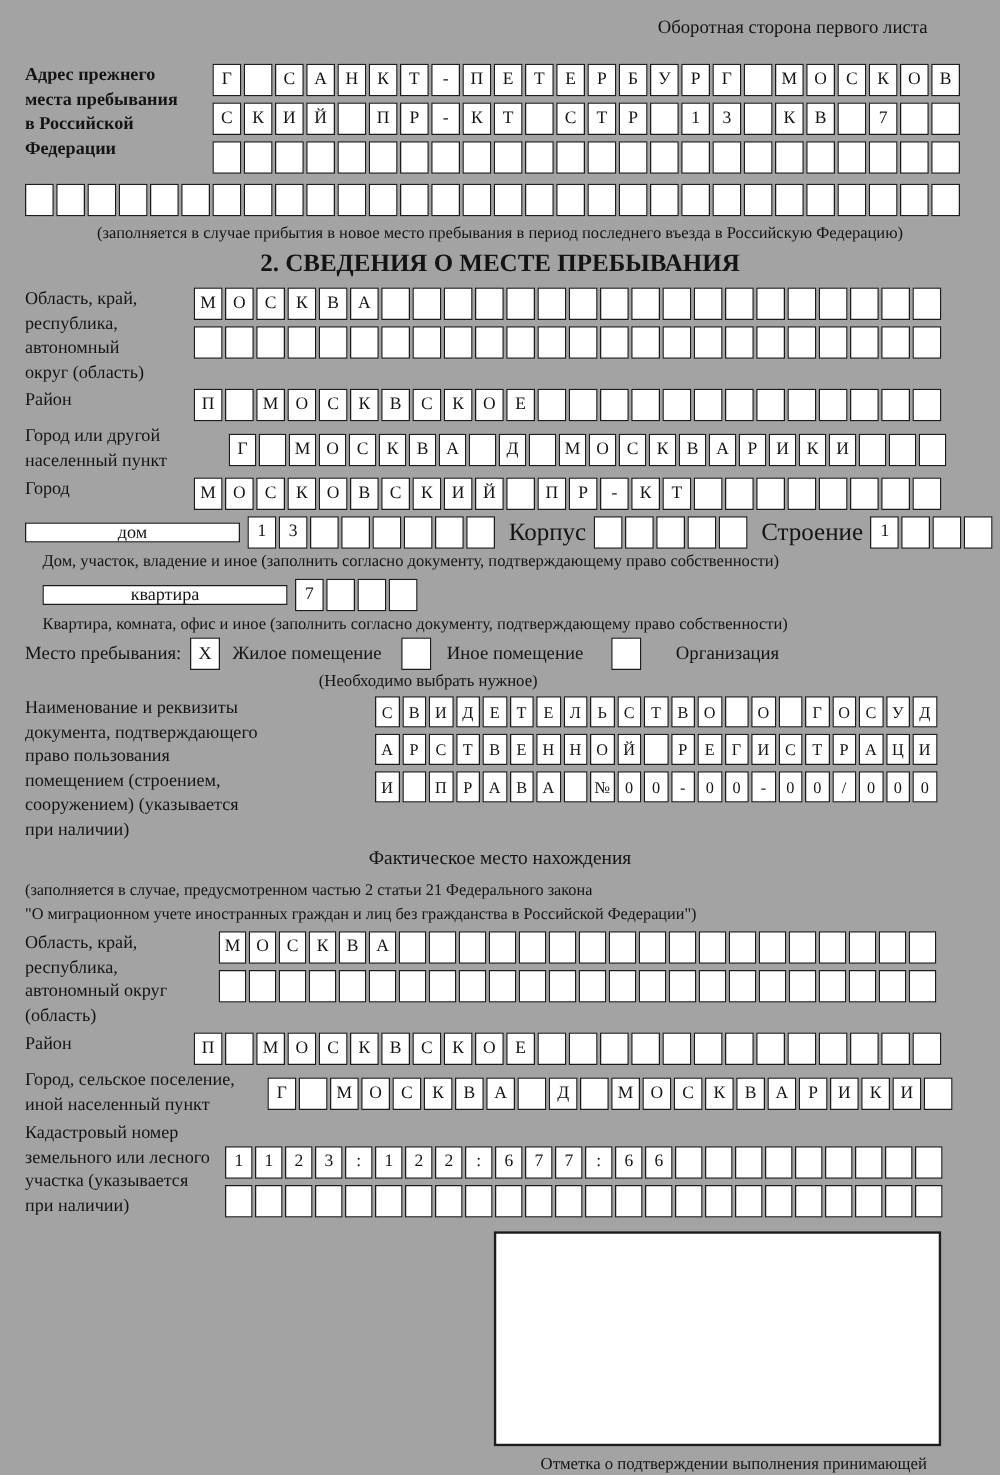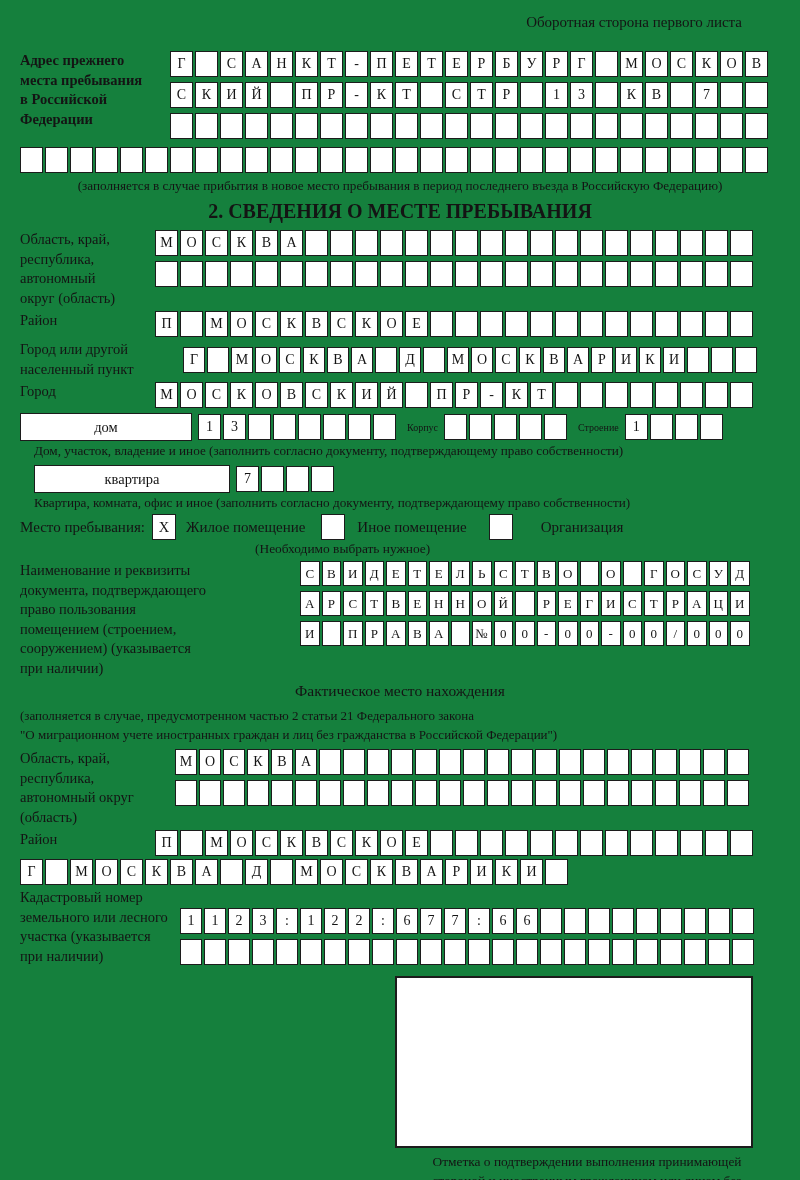--- a/index.html
+++ b/index.html
@@ -2,21 +2,21 @@
 <html><head>
 <meta charset="utf-8">
 <style>
   html,body{margin:0;padding:0;background:#ffffff;}
   .page{
     position:relative;
     width:800px;height:1180px;
     box-sizing:border-box;
     padding:14px 20px 0 20px;
     overflow:hidden;
-    background:#15803d;
+    background:#a3a3a3;
     color:#141414;
     font-family:"Liberation Serif","DejaVu Serif",serif;
     font-size:14.5px;
   }
   .header-note{text-align:right;padding-right:38px;font-size:15px;}
   
   .cells{display:flex;flex-wrap:nowrap;align-items:center;}
   .cell{
     display:inline-flex;align-items:center;justify-content:center;
     box-sizing:border-box;flex:none;
@@ -29,28 +29,28 @@
   .rowgap{margin-bottom:5px;}
   
   .field{display:flex;margin-bottom:3px;}
   .f-label{flex:none;font-size:14.5px;line-height:19.5px;}
   .w150{width:150px;font-weight:bold;} .w135{width:135px;} .w280{width:280px;}
   .w155{width:155px;} .w160{width:160px;} .w194{width:194px;}
   .caption{font-size:13.2px;}
   .caption-center{text-align:center;font-size:13.2px;margin:2px 0 4px 0;}
   .sec-heading{text-align:center;font-weight:bold;font-size:20px;margin:6px 0 7px 0;}
   .wide-box{
-    box-sizing:border-box;border:1.6px solid #1c1c1c;height:28px;
+    box-sizing:border-box;border:1.6px solid #1c1c1c;height:16px;
     display:flex;align-items:center;justify-content:center;
     font-size:14.5px;background:#fff;flex:none;
   }
   .dom-row{display:flex;align-items:center;margin-top:5px;}
   .w-dom{width:172px;margin-right:6px;}
   .w-kv{width:196px;margin-right:6px;}
-  .inline-label{flex:none;font-size:10px;margin:0 6px 0 9px;}
+  .inline-label{flex:none;font-size:20px;margin:0 6px 0 9px;}
   .kv-row{display:flex;align-items:center;margin-left:14px;margin-top:6px;}
   .indent-caption{margin:2px 0 3px 14px;}
   .mesto-row{display:flex;align-items:center;margin-top:3px;font-size:15px;}
   .chk{
     box-sizing:border-box;width:24px;height:26px;border:1.6px solid #1c1c1c;
     display:inline-flex;align-items:center;justify-content:center;
     font-size:14.5px;flex:none;background:#fff;
   }
   .vybrat{font-size:13.4px;margin:1px 0 4px 235px;}
   .fact-heading{text-align:center;font-weight:normal;font-size:15.5px;margin:4px 0 6px 0;}
@@ -580,20 +580,24 @@
         <span class="cell">&nbsp;</span>
         <span class="cell">&nbsp;</span>
         <span class="cell">&nbsp;</span>
         <span class="cell">&nbsp;</span>
         <span class="cell">&nbsp;</span>
         <span class="cell">&nbsp;</span>
       </div>
   </div>
 
   <div class="field">
+    <div class="f-label w194">
+      <div>Город, сельское поселение,</div>
+      <div>иной населенный пункт</div>
+    </div>
     <div class="cells">
         <span class="cell">Г</span>
         <span class="cell">&nbsp;</span>
         <span class="cell">М</span>
         <span class="cell">О</span>
         <span class="cell">С</span>
         <span class="cell">К</span>
         <span class="cell">В</span>
         <span class="cell">А</span>
         <span class="cell">&nbsp;</span>

